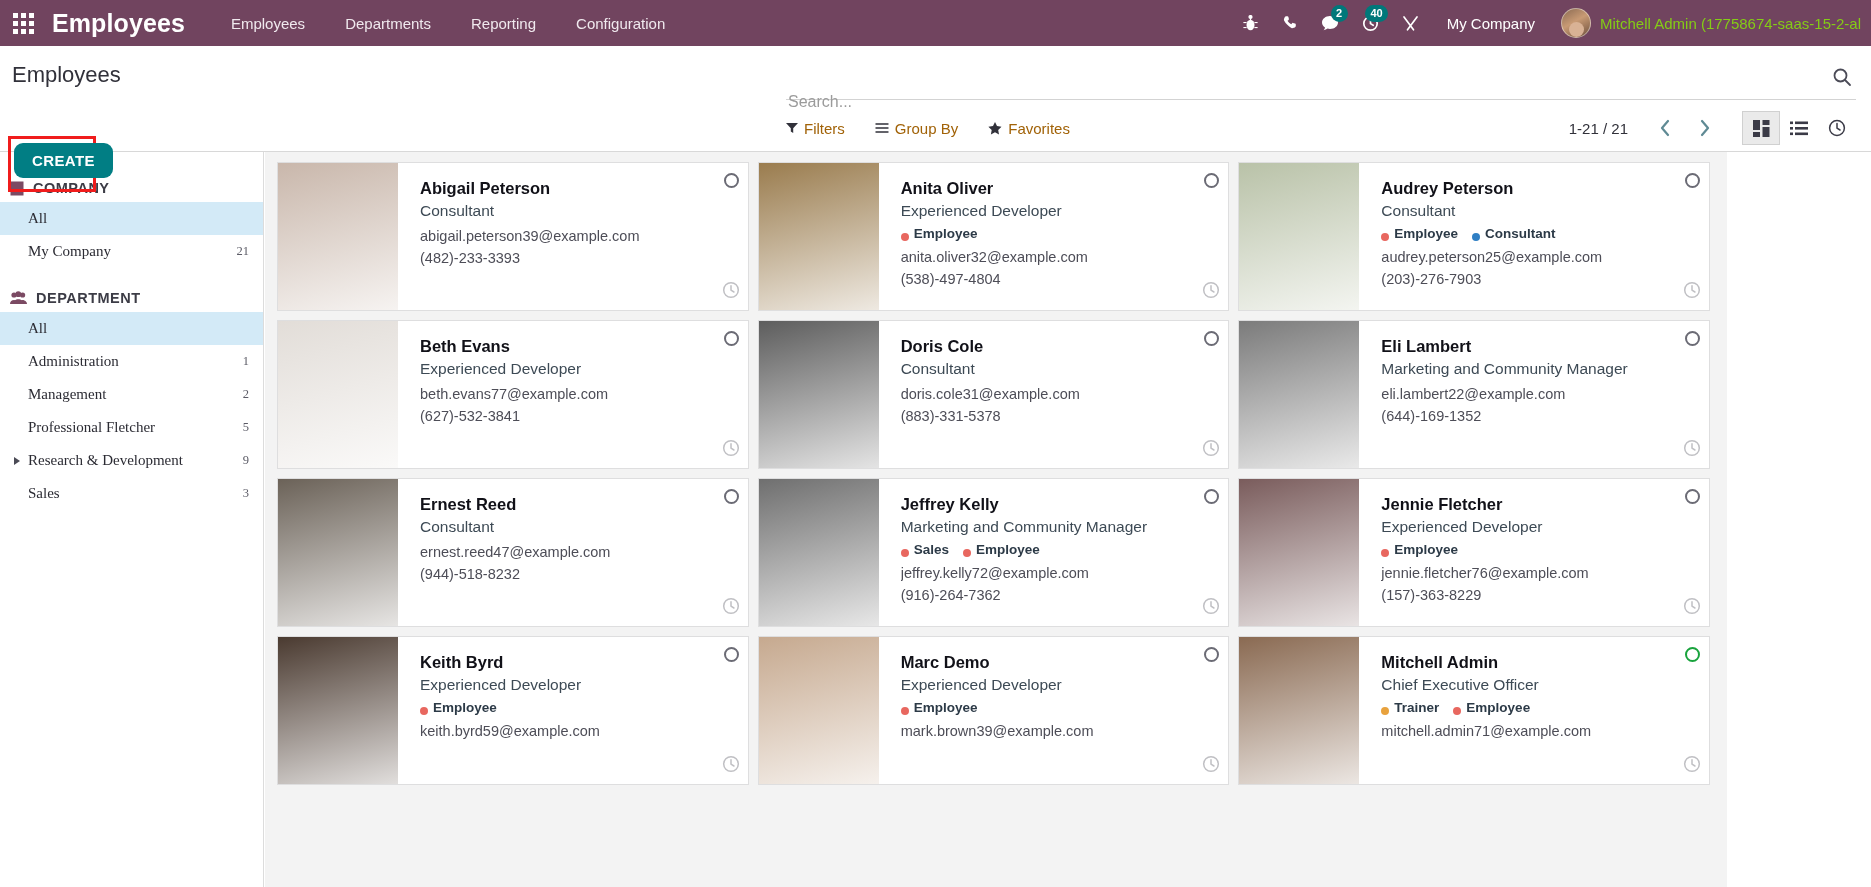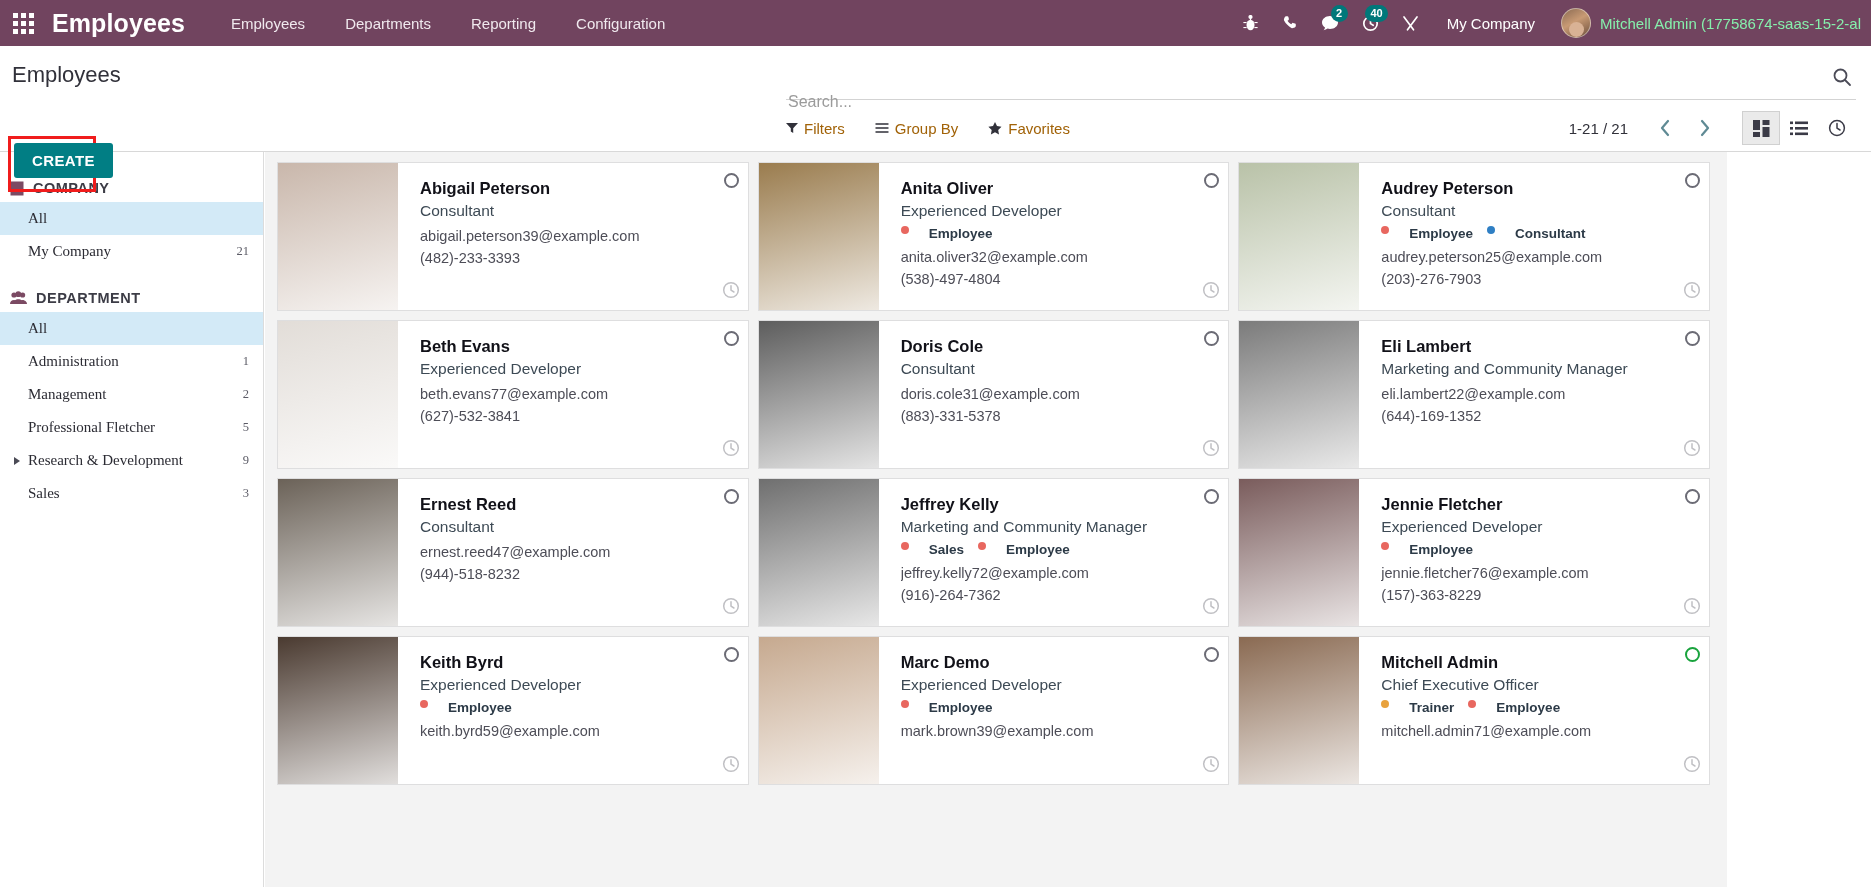--- a/index.html
+++ b/index.html
@@ -73,21 +73,21 @@
     width: 30px; height: 30px; border-radius: 50%;
     background: linear-gradient(150deg,#8a6a52 0%,#c89a74 45%,#6d4f3c 100%);
     border: 1px solid rgba(255,255,255,.45);
     position: relative; overflow: hidden; flex: none;
   }
   .avatar-img::after {
     content: ""; position: absolute; left: 50%; top: 46%;
     width: 15px; height: 15px; margin-left: -7.5px;
     border-radius: 50%; background: #d9b295;
   }
-  .user-name { font-size: 15px; white-space: nowrap; color: #86efac; }
+  .user-name { font-size: 15px; white-space: nowrap; color: #84cc16; }
 
   
   .cp {
     position: absolute; top: 46px; left: 0;
     width: 1871px; height: 106px;
     background: #fff; border-bottom: 1px solid #d8d8d8;
   }
   .cp-title {
     position: absolute; left: 12px; top: 16px;
     font-size: 22px; color: #31313a; font-weight: 400;
@@ -95,21 +95,21 @@
   .create-highlight {
     position: absolute; left: 8px; top: 90px;
     width: 88px; height: 56px;
     border: 3px solid #f01c1c; background: transparent;
     z-index: 6;
   }
   .btn-create {
     position: absolute; left: 14px; top: 97px;
     background: #017e84; color: #fff;
     font-size: 15px; font-weight: 600; letter-spacing: .4px;
-    padding: 9px 18px; border: none; border-radius: 3px;
+    padding: 9px 18px; border: none; border-radius: 9px;
     cursor: pointer; z-index: 7;
   }
   .search-area {
     position: absolute; left: 786px; top: 14px;
     width: 1070px;
   }
   .search-row {
     border-bottom: 1px solid #d3d3d3;
     height: 40px; display: flex; align-items: center;
     position: relative;
@@ -221,21 +221,21 @@
   .kname {
     font-size: 16.5px; font-weight: 700; color: #111118;
     margin: 0 0 2px 0; line-height: 1.35;
   }
   .kjob {
     font-size: 15.5px; color: #3d4a55; line-height: 1.33;
     margin-bottom: 3px;
   }
   .ktags { display: flex; flex-wrap: wrap; gap: 14px; margin: 4px 0 5px; }
   .ktag {
-    display: inline-flex; align-items: flex-start; gap: 20px;
+    display: inline-flex; align-items: flex-end; gap: 5px;
     font-size: 13.5px; font-weight: 600; color: #2c3a47;
     white-space: nowrap;
   }
   .ktag .dot { width: 8px; height: 8px; border-radius: 50%; flex: none; }
   .kmail, .kphone {
     font-size: 14.5px; color: #4d4d57; line-height: 1.55;
     overflow: hidden; text-overflow: ellipsis; white-space: nowrap;
   }
   .kcircle {
     position: absolute; right: 9px; top: 10px;

